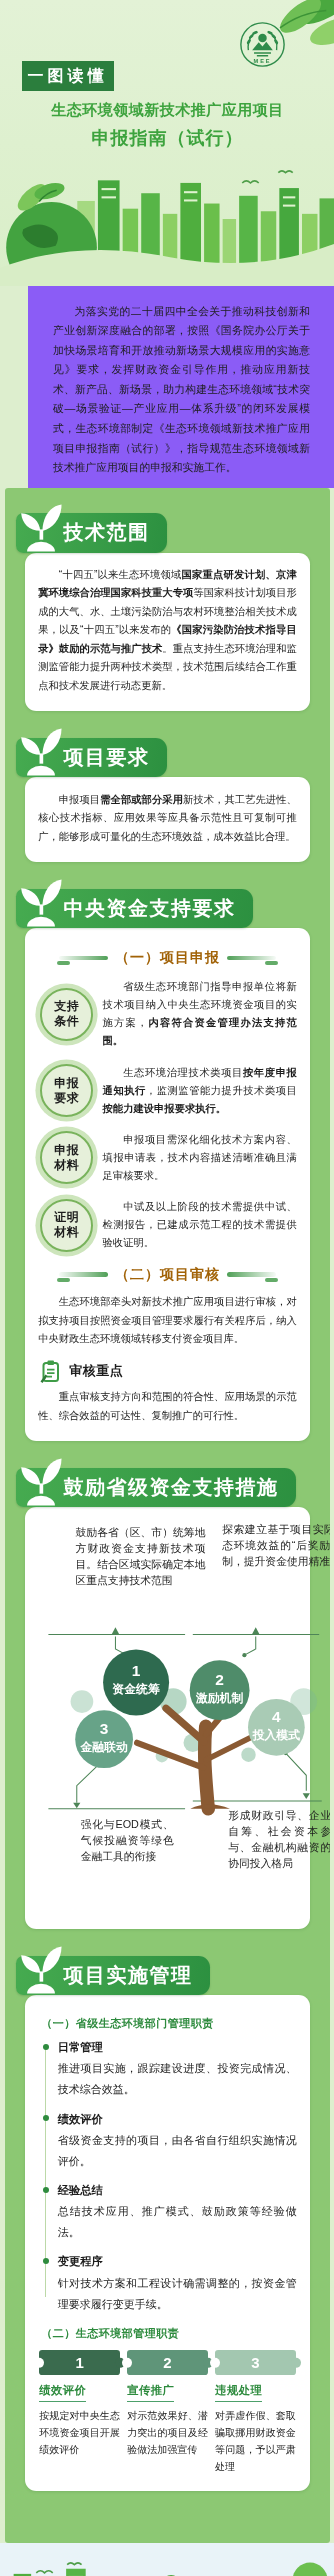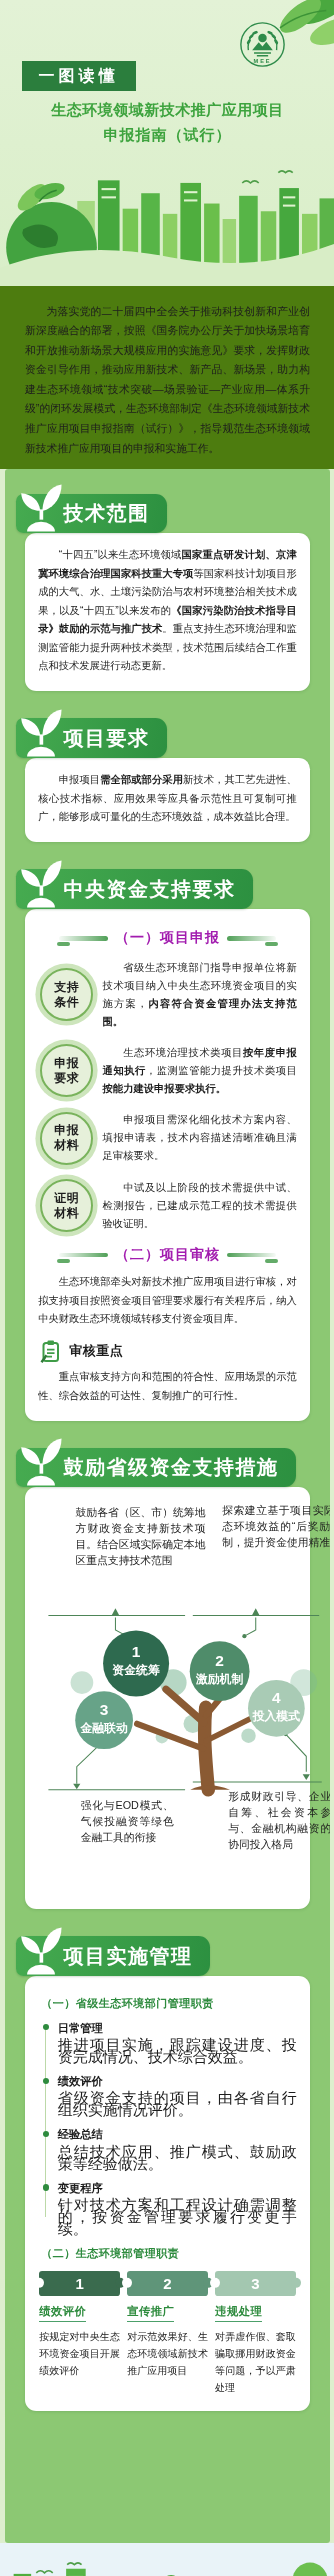--- a/index.html
+++ b/index.html
@@ -9,30 +9,30 @@
     background:#ddeece;
     font-family:"Liberation Sans","DejaVu Sans",sans-serif;
     color:#1d1d1d;
   }
   .b{font-weight:900;}
   
   .hero{position:relative;height:286px;flex:none;background:linear-gradient(#e3f2d6,#d9eec8);overflow:hidden;}
   .corner-leaves{position:absolute;top:-5.2px;right:-7.2px;}
   .mee-logo{position:absolute;top:20.6px;right:49px;}
   .badge{
-    position:absolute;left:21.6px;top:61px;width:114px;height:30px;
+    position:absolute;left:21.6px;top:61px;width:92px;height:30px;
     background:#2b7e3d;color:#fff;display:flex;align-items:center;justify-content:center;
     font-size:16px;font-weight:900;letter-spacing:4.1px;
   }
   .hero-title{position:absolute;left:0;right:0;top:101px;text-align:center;color:#3da33e;font-weight:900;}
   .hero-title .line1{font-size:15px;letter-spacing:0.5px;}
-  .hero-title .line2{font-size:15px;margin-top:6.2px;letter-spacing:1px;}
+  .hero-title .line2{font-size:18px;margin-top:6.2px;letter-spacing:1px;}
   .hero-art{position:absolute;left:0;bottom:0;}
   
-  .intro{flex:none;background:#4d7c0f;padding:15.5px 25px 10.3px 25px;}
+  .intro{flex:none;background:#8b5cf6;padding:15.5px 25px 10.3px 25px;margin-left:28px;}
   .intro p{margin:0;font-size:10.8px;line-height:19.6px;text-align:justify;text-indent:2em;}
   
   .band{flex:1;margin:0 5.2px;background:#8cc873;border-radius:3.1px;padding:8.2px 0 15.5px 0;overflow:hidden;}
   .section{margin:0 0 17.5px 0;}
   .section-head{position:relative;margin:7.2px 0 0 11.3px;height:49px;}
   .pill{
     position:absolute;left:0;bottom:0;
     background:linear-gradient(100deg,#46ab50,#2c9040);
     color:#fff;font-size:20px;font-weight:900;letter-spacing:1.5px;
     padding:6.2px 17.5px 6.2px 47px;border-radius:7.2px 11.3px 11.3px 7.2px;
@@ -40,21 +40,21 @@
   }
   .sprout{position:absolute;left:2.1px;bottom:1px;z-index:2;}
   .card{
     background:#fff;border-radius:11.3px;margin:0 19.6px 0 19.6px;
     padding:13.4px 13.4px 15.5px 13.4px;box-shadow:0 1px 3.1px rgba(30,80,30,.15);
   }
   .card p.body{margin:0;font-size:10.3px;line-height:18.5px;text-align:justify;}
   .indent{text-indent:2em;}
   
   .ribbon{display:flex;align-items:center;justify-content:center;gap:7.2px;margin:7.2px 0 9.3px 0;}
-  .ribbon .txt{color:#a21caf;font-weight:900;font-size:14px;letter-spacing:1px;white-space:nowrap;}
+  .ribbon .txt{color:#a16207;font-weight:900;font-size:14px;letter-spacing:1px;white-space:nowrap;}
   .bar{position:relative;height:4.6px;width:49px;border-radius:2.6px;flex:none;}
   .bar.l{background:linear-gradient(to right,rgba(86,168,92,.05),#4f9f56);}
   .bar.r{background:linear-gradient(to left,rgba(86,168,92,.05),#4f9f56);}
   .bar.l::after,.bar.r::after{content:"";position:absolute;width:13.4px;height:4.1px;border-radius:2.1px;background:#63ab68;}
   .bar.l::after{left:-2.1px;bottom:-5.2px;}
   .bar.r::after{right:-2.1px;bottom:-5.2px;}
   
   .crow{display:flex;align-items:center;margin:11.3px 0 13.4px 0;}
   .circ{
     width:49px;height:49px;border-radius:50%;flex:none;margin:0 9.3px 0 2.1px;
@@ -74,21 +74,21 @@
   .tblock.tr{left:157px;top:1px;width:124px;}
   .tblock.bl{left:15.5px;top:296px;width:93px;}
   .tblock.br{left:163px;top:287px;width:103px;}
   
   .plainhead{margin:7.2px 0 9.3px 3.1px;color:#2e8b3e;font-weight:900;font-size:11px;letter-spacing:0.5px;}
   .duties{position:relative;margin:0 0 4.1px 4.1px;padding-left:1px;}
   .duties::before{content:"";position:absolute;left:2.6px;top:7.2px;bottom:17.5px;width:1px;background:#bcd9a8;}
   .duty{position:relative;padding-left:14.4px;margin-bottom:11.3px;}
   .duty::before{content:"";position:absolute;left:0;top:3.6px;width:6.2px;height:6.2px;border-radius:50%;background:#2e8b3e;}
   .duty .dt{font-size:11.3px;font-weight:900;margin-bottom:3.1px;}
-  .duty .dd{font-size:15px;line-height:12px;text-align:justify;}
+  .duty .dd{font-size:11px;line-height:21px;text-align:justify;}
   
   .puzzle-row{display:flex;gap:7.2px;margin:5.2px 1px 0 1px;}
   .pz{flex:1;min-width:0;}
   .pz-chip{position:relative;height:25px;border-radius:3.1px;display:flex;align-items:center;justify-content:center;
     color:#fff;font-weight:800;font-size:15px;}
   .pz-chip::before{content:"";position:absolute;left:-5.2px;top:50%;transform:translateY(-50%);width:10.3px;height:10.3px;border-radius:50%;background:#fff;}
   .pz-chip::after{content:"";position:absolute;right:-5.2px;top:50%;transform:translateY(-50%);width:10.3px;height:10.3px;border-radius:50%;background:inherit;}
   .pz.c1 .pz-chip{background:#3a6b4e;}
   .pz.c2 .pz-chip{background:#5f9579;}
   .pz.c3 .pz-chip{background:#a3c7b0;}
@@ -398,21 +398,21 @@
                 <span>1</span>
               </div>
             <div class="pz-title">绩效评价</div>
             <div class="pz-body">按规定对中央生态环境资金项目开展绩效评价</div>
           </div>
           <div class="pz c2">
             <div class="pz-chip">
                 <span>2</span>
               </div>
             <div class="pz-title">宣传推广</div>
-            <div class="pz-body">对示范效果好、生态环境领域新技术推广应用项目</div>
+            <div class="pz-body">对示范效果好、潜力突出的项目及经验做法加强宣传</div>
           </div>
           <div class="pz c3">
             <div class="pz-chip">
                 <span>3</span>
               </div>
             <div class="pz-title">违规处理</div>
             <div class="pz-body">对弄虚作假、套取骗取挪用财政资金等问题，予以严肃处理</div>
           </div>
         </div>
 

